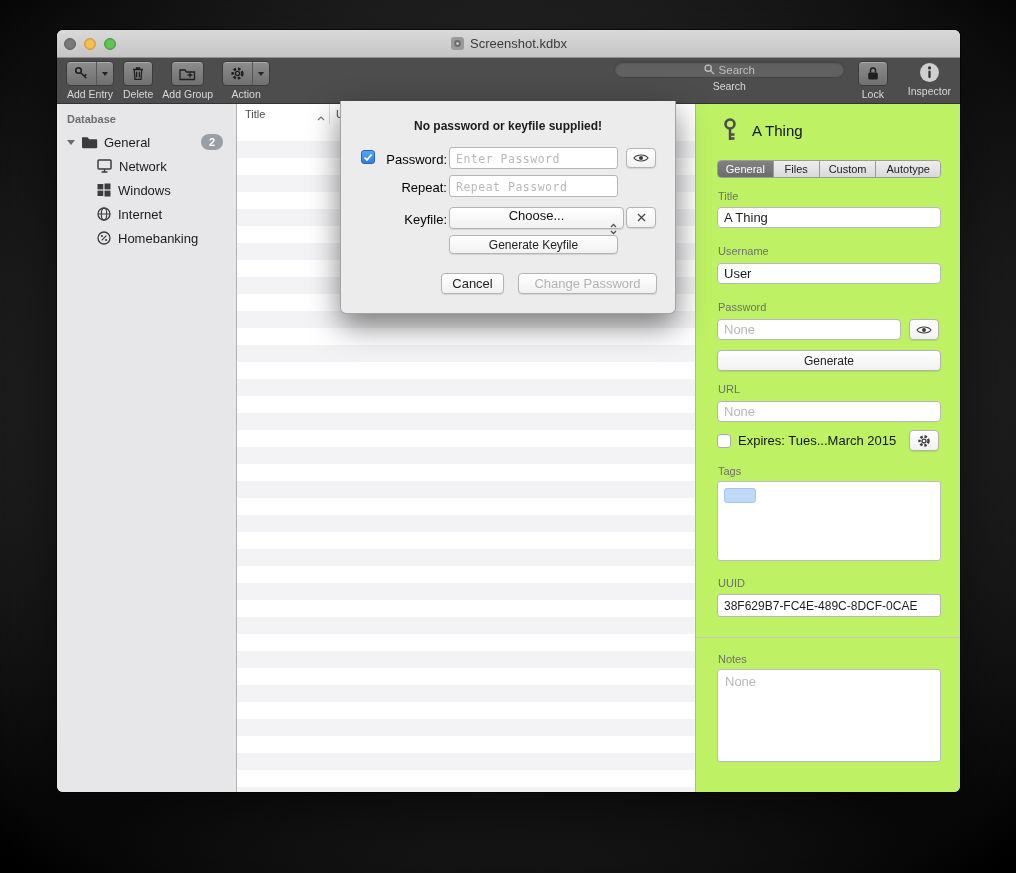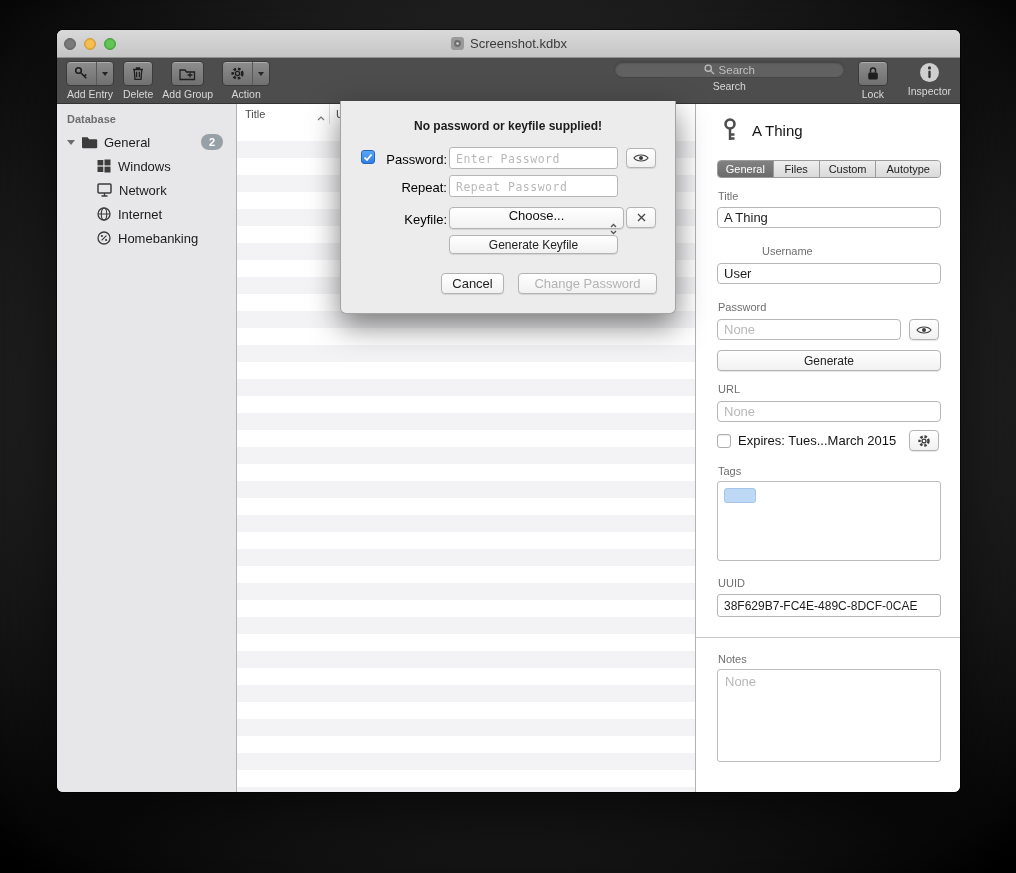--- a/index.html
+++ b/index.html
@@ -68,21 +68,21 @@
   .list-header{height:20px;display:flex;align-items:stretch;border-bottom:1px solid #cfcfcf;background:#fff;
     font-size:11px;color:#4c4c4c;}
   .col-title{width:93px;padding-left:8px;border-right:1px solid #dcdcdc;display:flex;align-items:center;
     box-sizing:border-box;position:relative;}
   .sort-caret{position:absolute;right:4px;top:7px;}
   .col-u{padding-left:6px;display:flex;align-items:center;}
   .stripes{position:absolute;left:0;right:0;top:20px;bottom:0;
     background:repeating-linear-gradient(180deg,#fff 0 17px,#f3f3f5 17px 34px);}
 
   
-  .inspector-panel{width:265px;flex:none;background:#ffffff;border-left:1px solid #b2b2b2;box-sizing:border-box;
+  .inspector-panel{width:265px;flex:none;background:#bef264;border-left:1px solid #b2b2b2;box-sizing:border-box;
     position:relative;font-size:13px;}
   .insp-entry-head{position:absolute;left:25px;top:14px;display:flex;align-items:center;gap:13px;color:#4d4d4d;}
   .insp-entry-title{font-size:15px;color:#141414;}
   .seg-control{position:absolute;left:21px;top:56px;width:224px;height:18px;display:flex;border:1px solid #9b9b9b;
     border-radius:4px;overflow:hidden;font-size:11px;box-sizing:border-box;background:#dcdcdc;}
   .seg{display:flex;align-items:center;justify-content:center;color:#222;background:linear-gradient(#eee,#d9d9d9);cursor:default;}
   .seg+.seg{border-left:1px solid #9b9b9b;}
   .seg.selected{background:linear-gradient(#828282,#6b6b6b);color:#fff;}
   .seg0{flex:56;} .seg1{flex:46;} .seg2{flex:57;} .seg3{flex:65;}
   .insp-label{position:absolute;left:22px;font-size:11px;color:#6f6f6f;}
@@ -252,38 +252,38 @@
           <svg width="17" height="13" viewBox="0 0 17 13">
               <path d="M1 1.2 h5.6 l1.6 2.1 H15.2 a1 1 0 0 1 1 1 V11 a1.2 1.2 0 0 1 -1.2 1.2 H2.2 A1.2 1.2 0 0 1 1 11 Z" fill="currentColor"></path>
             </svg>
         </span>
         <span>General</span>
         <span class="badge">2</span>
       </div>
 
       <div class="side-row child">
         <span class="side-icon">
+          <svg width="15" height="14" viewBox="0 0 15 14">
+              <rect x="1" y="1" width="13" height="9" rx="1" fill="none" stroke="currentColor" stroke-width="1.5"></rect>
+              <path d="M4.5 13 h6 M7.5 10 v3" stroke="currentColor" stroke-width="1.4" fill="none"></path>
+            </svg>
+        </span>
+        <span>Network</span>
+      </div>
+
+      <div class="side-row child">
+        <span class="side-icon">
           <svg width="14" height="14" viewBox="0 0 14 14">
               <rect x="0.5" y="1" width="5.8" height="5.4" fill="currentColor"></rect>
               <rect x="7.5" y="0.5" width="6" height="5.9" fill="currentColor"></rect>
               <rect x="0.5" y="7.6" width="5.8" height="5.4" fill="currentColor"></rect>
               <rect x="7.5" y="7.6" width="6" height="5.9" fill="currentColor"></rect>
             </svg>
         </span>
         <span>Windows</span>
-      </div>
-
-      <div class="side-row child">
-        <span class="side-icon">
-          <svg width="15" height="14" viewBox="0 0 15 14">
-              <rect x="1" y="1" width="13" height="9" rx="1" fill="none" stroke="currentColor" stroke-width="1.5"></rect>
-              <path d="M4.5 13 h6 M7.5 10 v3" stroke="currentColor" stroke-width="1.4" fill="none"></path>
-            </svg>
-        </span>
-        <span>Network</span>
       </div>
 
       <div class="side-row child">
         <span class="side-icon">
           <svg width="14" height="14" viewBox="0 0 14 14">
               <circle cx="7" cy="7" r="6" fill="none" stroke="currentColor" stroke-width="1.3"></circle>
               <ellipse cx="7" cy="7" rx="2.7" ry="6" fill="none" stroke="currentColor" stroke-width="1.1"></ellipse>
               <path d="M1 7 h12" stroke="currentColor" stroke-width="1.1"></path>
             </svg>
         </span>
@@ -335,21 +335,21 @@
       <div class="seg-control">
         <div class="seg seg0 selected">General</div>
         <div class="seg seg1">Files</div>
         <div class="seg seg2">Custom</div>
         <div class="seg seg3">Autotype</div>
       </div>
 
       <div class="insp-label" style="top:86px;">Title</div>
       <input class="insp-input" style="top: 103px;" value="A Thing">
 
-      <div class="insp-label" style="top:141px;margin-left:44px;">Username</div>
+      <div class="insp-label" style="top:141px;">Username</div>
       <input class="insp-input" style="top: 159px;" value="User">
 
       <div class="insp-label" style="top:197px;">Password</div>
       <input class="insp-input" style="top: 215px; width: 184px;" placeholder="None">
       <div class="bezel eye-btn">
         <svg width="16" height="10" viewBox="0 0 16 10">
             <path d="M1 5 C4 1,12 1,15 5 C12 9,4 9,1 5 Z" fill="none" stroke="currentColor" stroke-width="1.2"></path>
             <circle cx="8" cy="5" r="2" fill="currentColor"></circle>
           </svg>
       </div>

